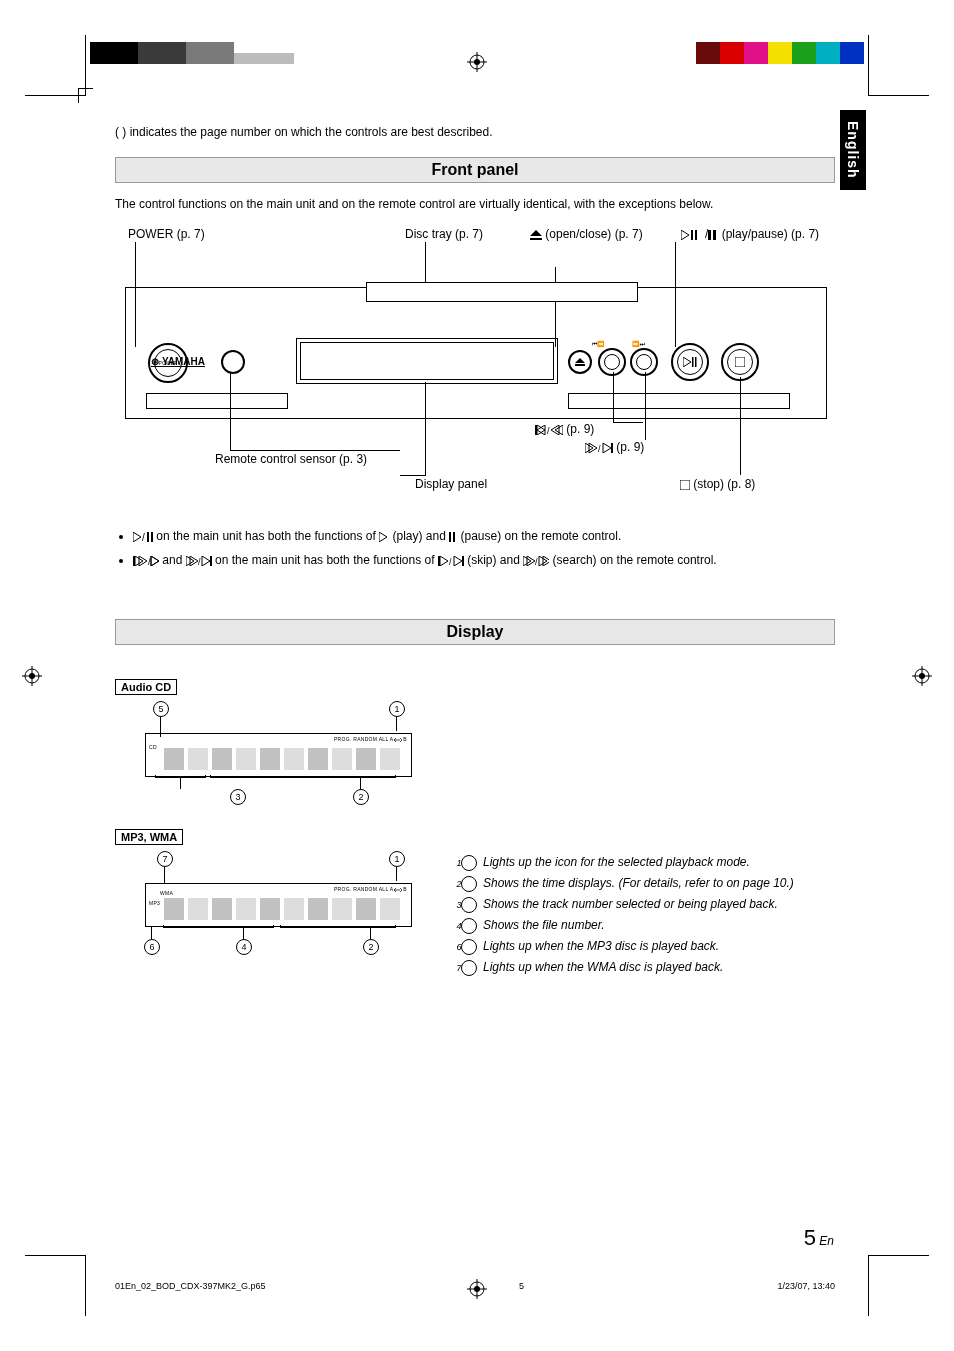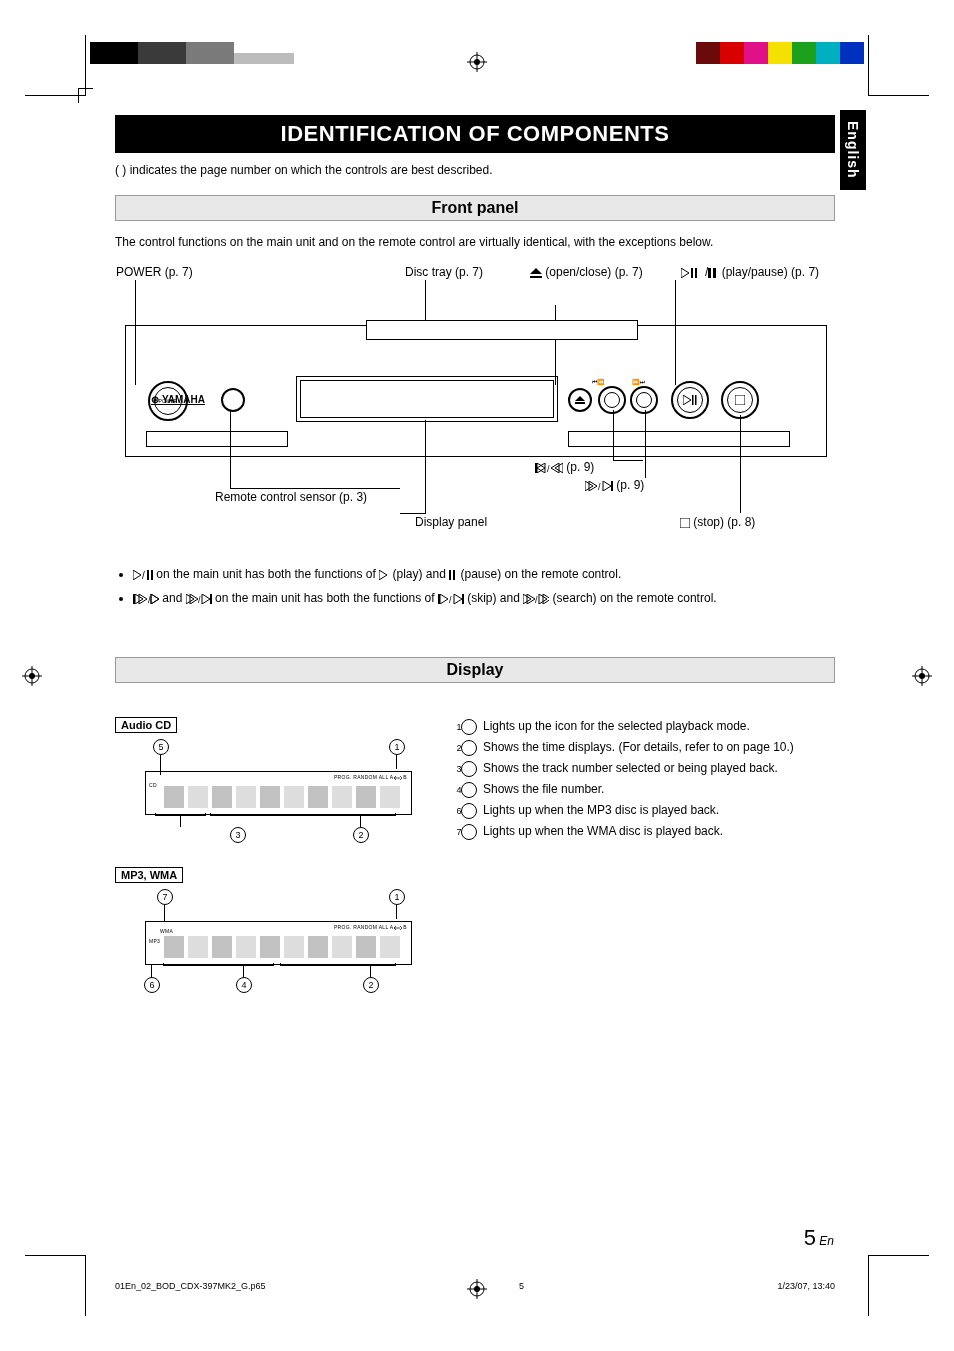--- a/index.html
+++ b/index.html
@@ -63,23 +63,23 @@
   .boxlabel { display:inline-block; border:1px solid #000; padding:1px 5px; font-size:11px; font-weight:bold; margin-bottom:6px;}
   .display-diagram { position:relative; width:300px; height:110px; margin-bottom:18px;}
   .dd-box { position:absolute; border:1px solid #000;}
   .dd-seg { position:absolute; display:flex; gap:4px;}
   .dd-seg .seg { width:20px; height:22px; background:linear-gradient(0deg,#777,#777); opacity:0.45;}
   .dd-seg .seg.alt { opacity:0.25;}
   .circ-num { display:inline-block; width:14px; height:14px; border:1px solid #000; border-radius:50%; font-size:9px; line-height:14px; text-align:center; vertical-align:middle;}
   .display-list { font-size:12px; line-height:1.5;}
   .display-list li { margin-bottom:3px; list-style:none; text-indent:-20px; padding-left:20px;}
   .display-list li .circ-num { margin-right:6px;}
-  .two-col { display:flex; gap:26px;}
+  .two-col { display:flex; gap:26px;align-items:flex-end;}
   .two-col .left { width:320px;}
-  .two-col .right { width:370px;}
+  .two-col .right { width:370px;font-style:italic;}
   .page-num { position:absolute; right:120px; bottom:100px; font-size:12px;}
   .page-num .big { font-size:22px; font-style:normal;}
   .page-num .en { font-style:italic; font-size:12px;}
   .footer { position:absolute; left:115px; bottom:60px; width:720px; font-size:9px; display:flex; justify-content:space-between;}
   .dd-lbl { position:absolute; font-size:10px;}
   .dd-line { position:absolute; background:#000;}
   .dd-micro { position:absolute; font-size:5px; letter-spacing:0.3px;}
 </style>
 </head>
 <body>
@@ -136,29 +136,28 @@
       <div class="sw magenta"></div>
       <div class="sw yellow"></div>
       <div class="sw green"></div>
       <div class="sw cyan"></div>
       <div class="sw blue"></div>
   </div>
 
   <div class="lang-tab">English</div>
 
   <div class="content">
-    <div class="title-bar">IDENTIFICATION OF COMPONENTS</div>
     <div class="note">(    ) indicates the page number on which the controls are best described.</div>
 
     <div class="section-head">Front panel</div>
     <div class="body-text">The control functions on the main unit and on the remote control are virtually identical, with the exceptions below.</div>
 
     <div class="diagram">
 
-      <div class="lbl" style="left:1px; top:0;">POWER (p. 7)</div>
+      <div class="lbl" style="left:13px; top:0;">POWER (p. 7)</div>
       <div class="lbl" style="left:290px; top:0;">Disc tray (p. 7)</div>
       <div class="lbl" style="left:530px; top:0;padding-left:36px;">
         <span class="icon-sym"><svg width="24" height="10">
               <polygon points="0,0 8,5 0,10" fill="none" stroke="#000"></polygon>
               <rect x="10" y="0" width="2" height="10" fill="#000"></rect>
               <rect x="14" y="0" width="2" height="10" fill="#000"></rect>
             </svg></span>/<span class="icon-sym"><svg width="10" height="10">
               <rect x="0" y="0" width="3" height="10" fill="#000"></rect>
               <rect x="5" y="0" width="3" height="10" fill="#000"></rect>
             </svg></span><span> (play/pause) (p. 7)</span>

